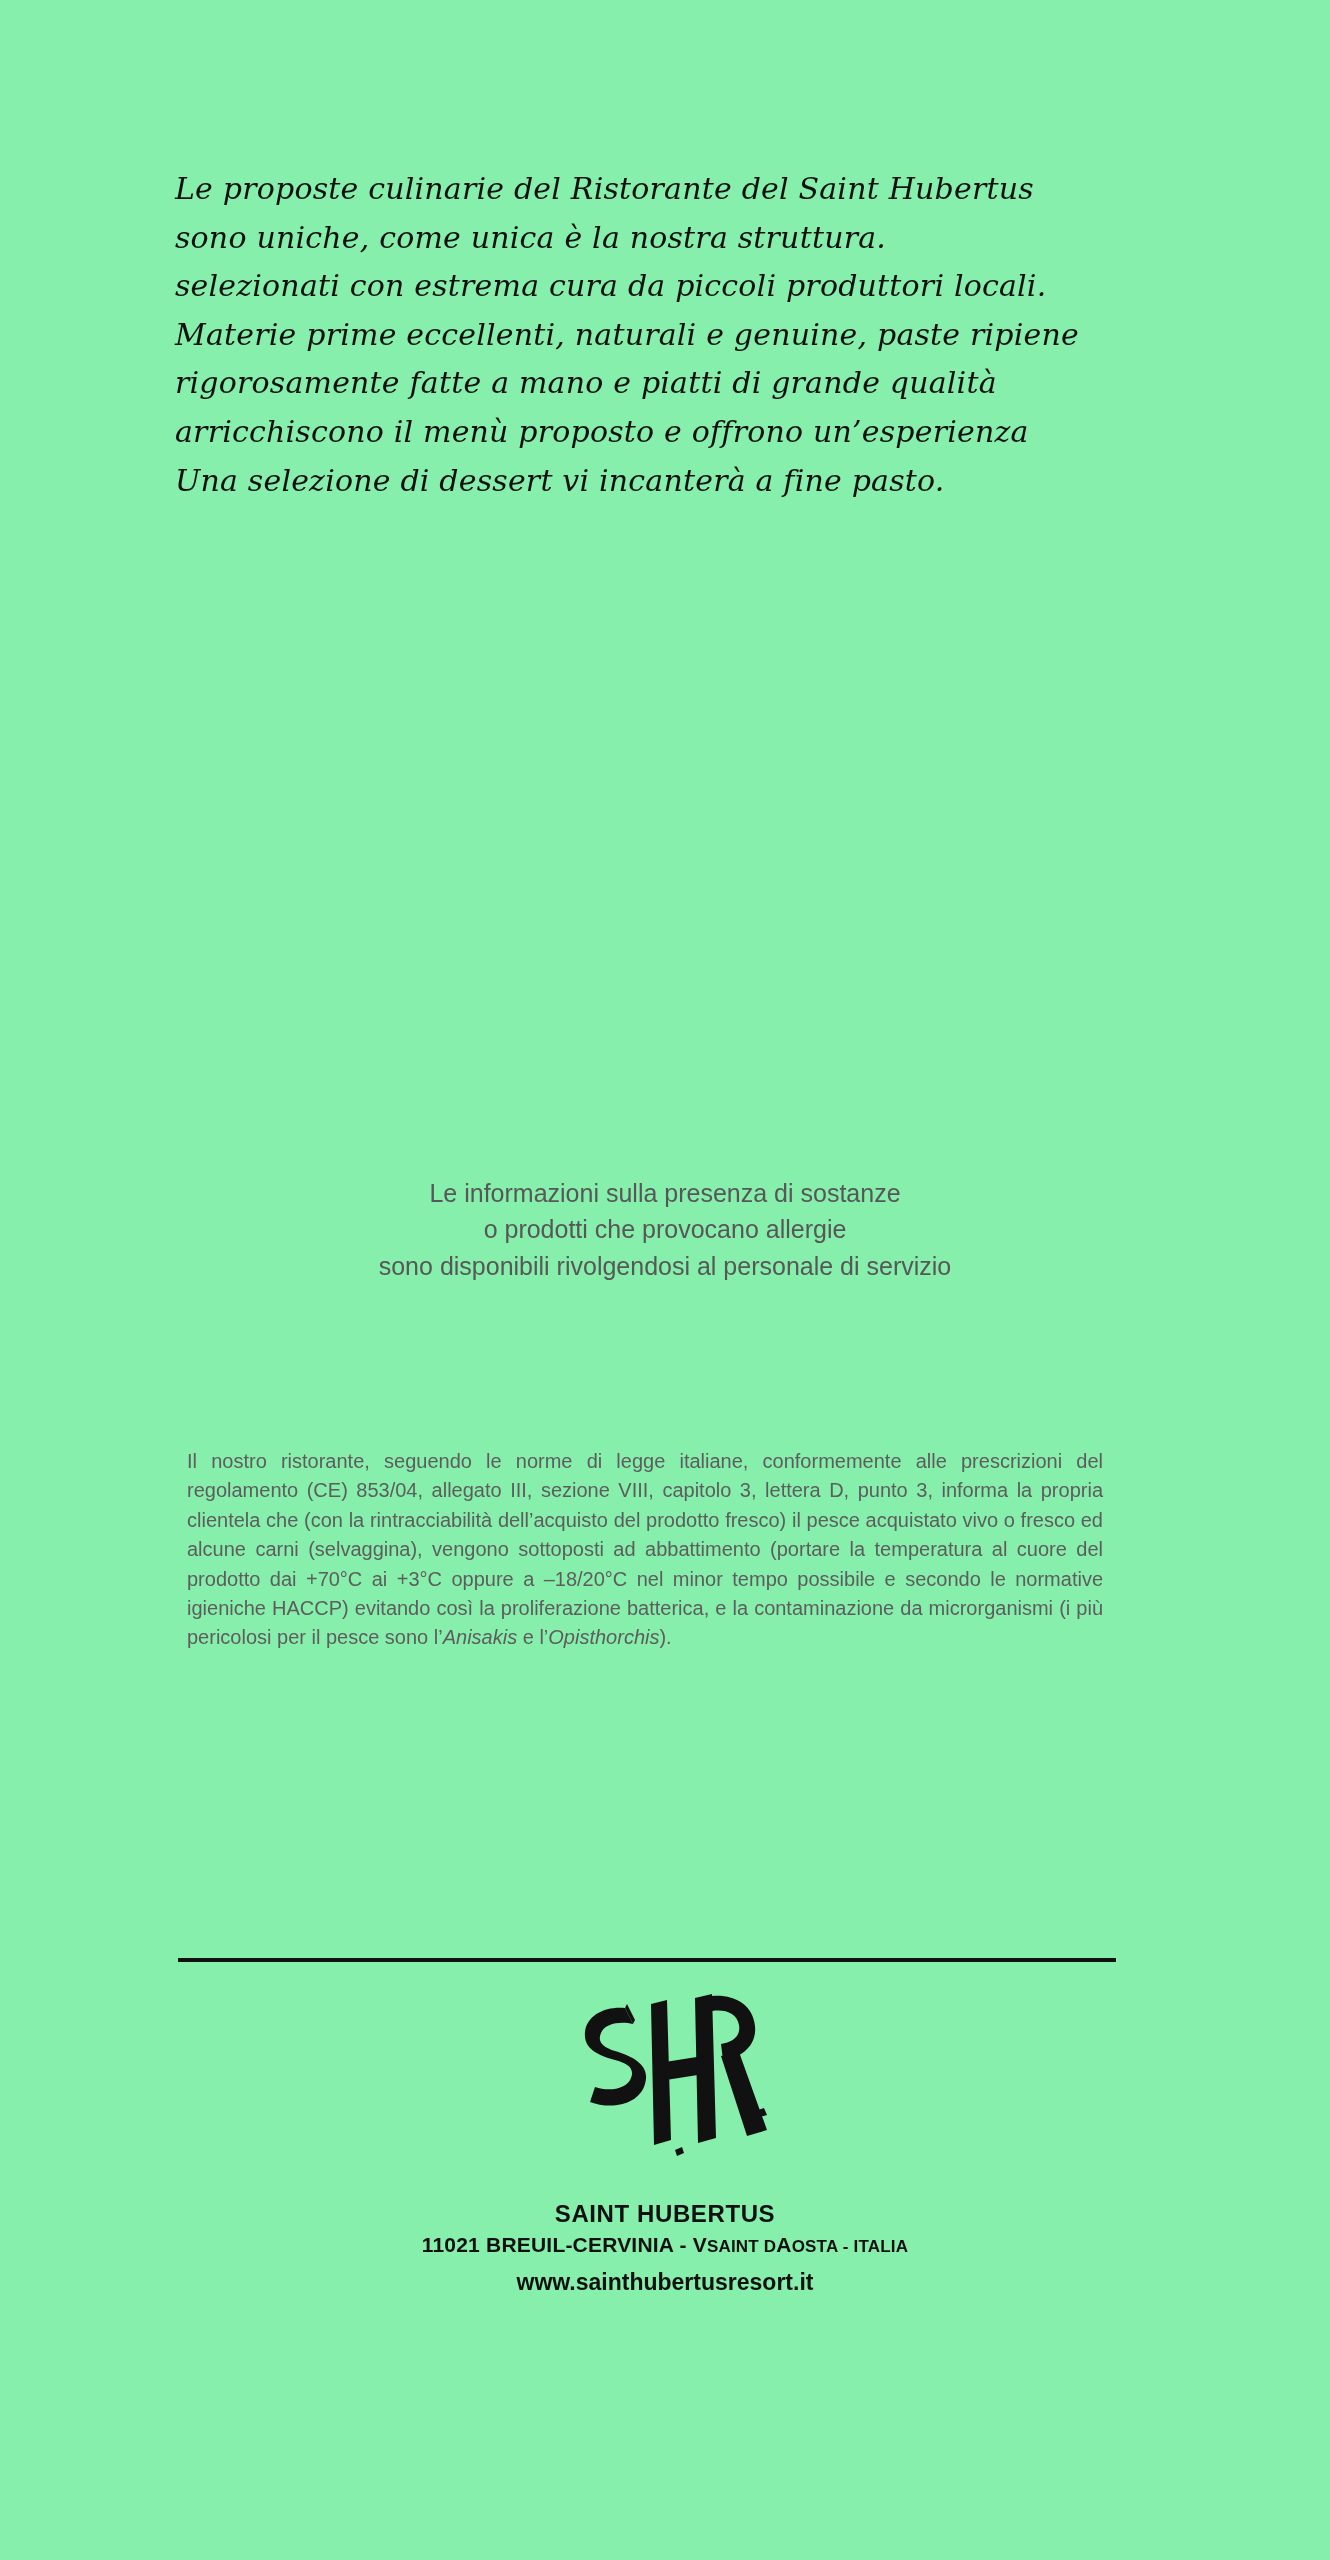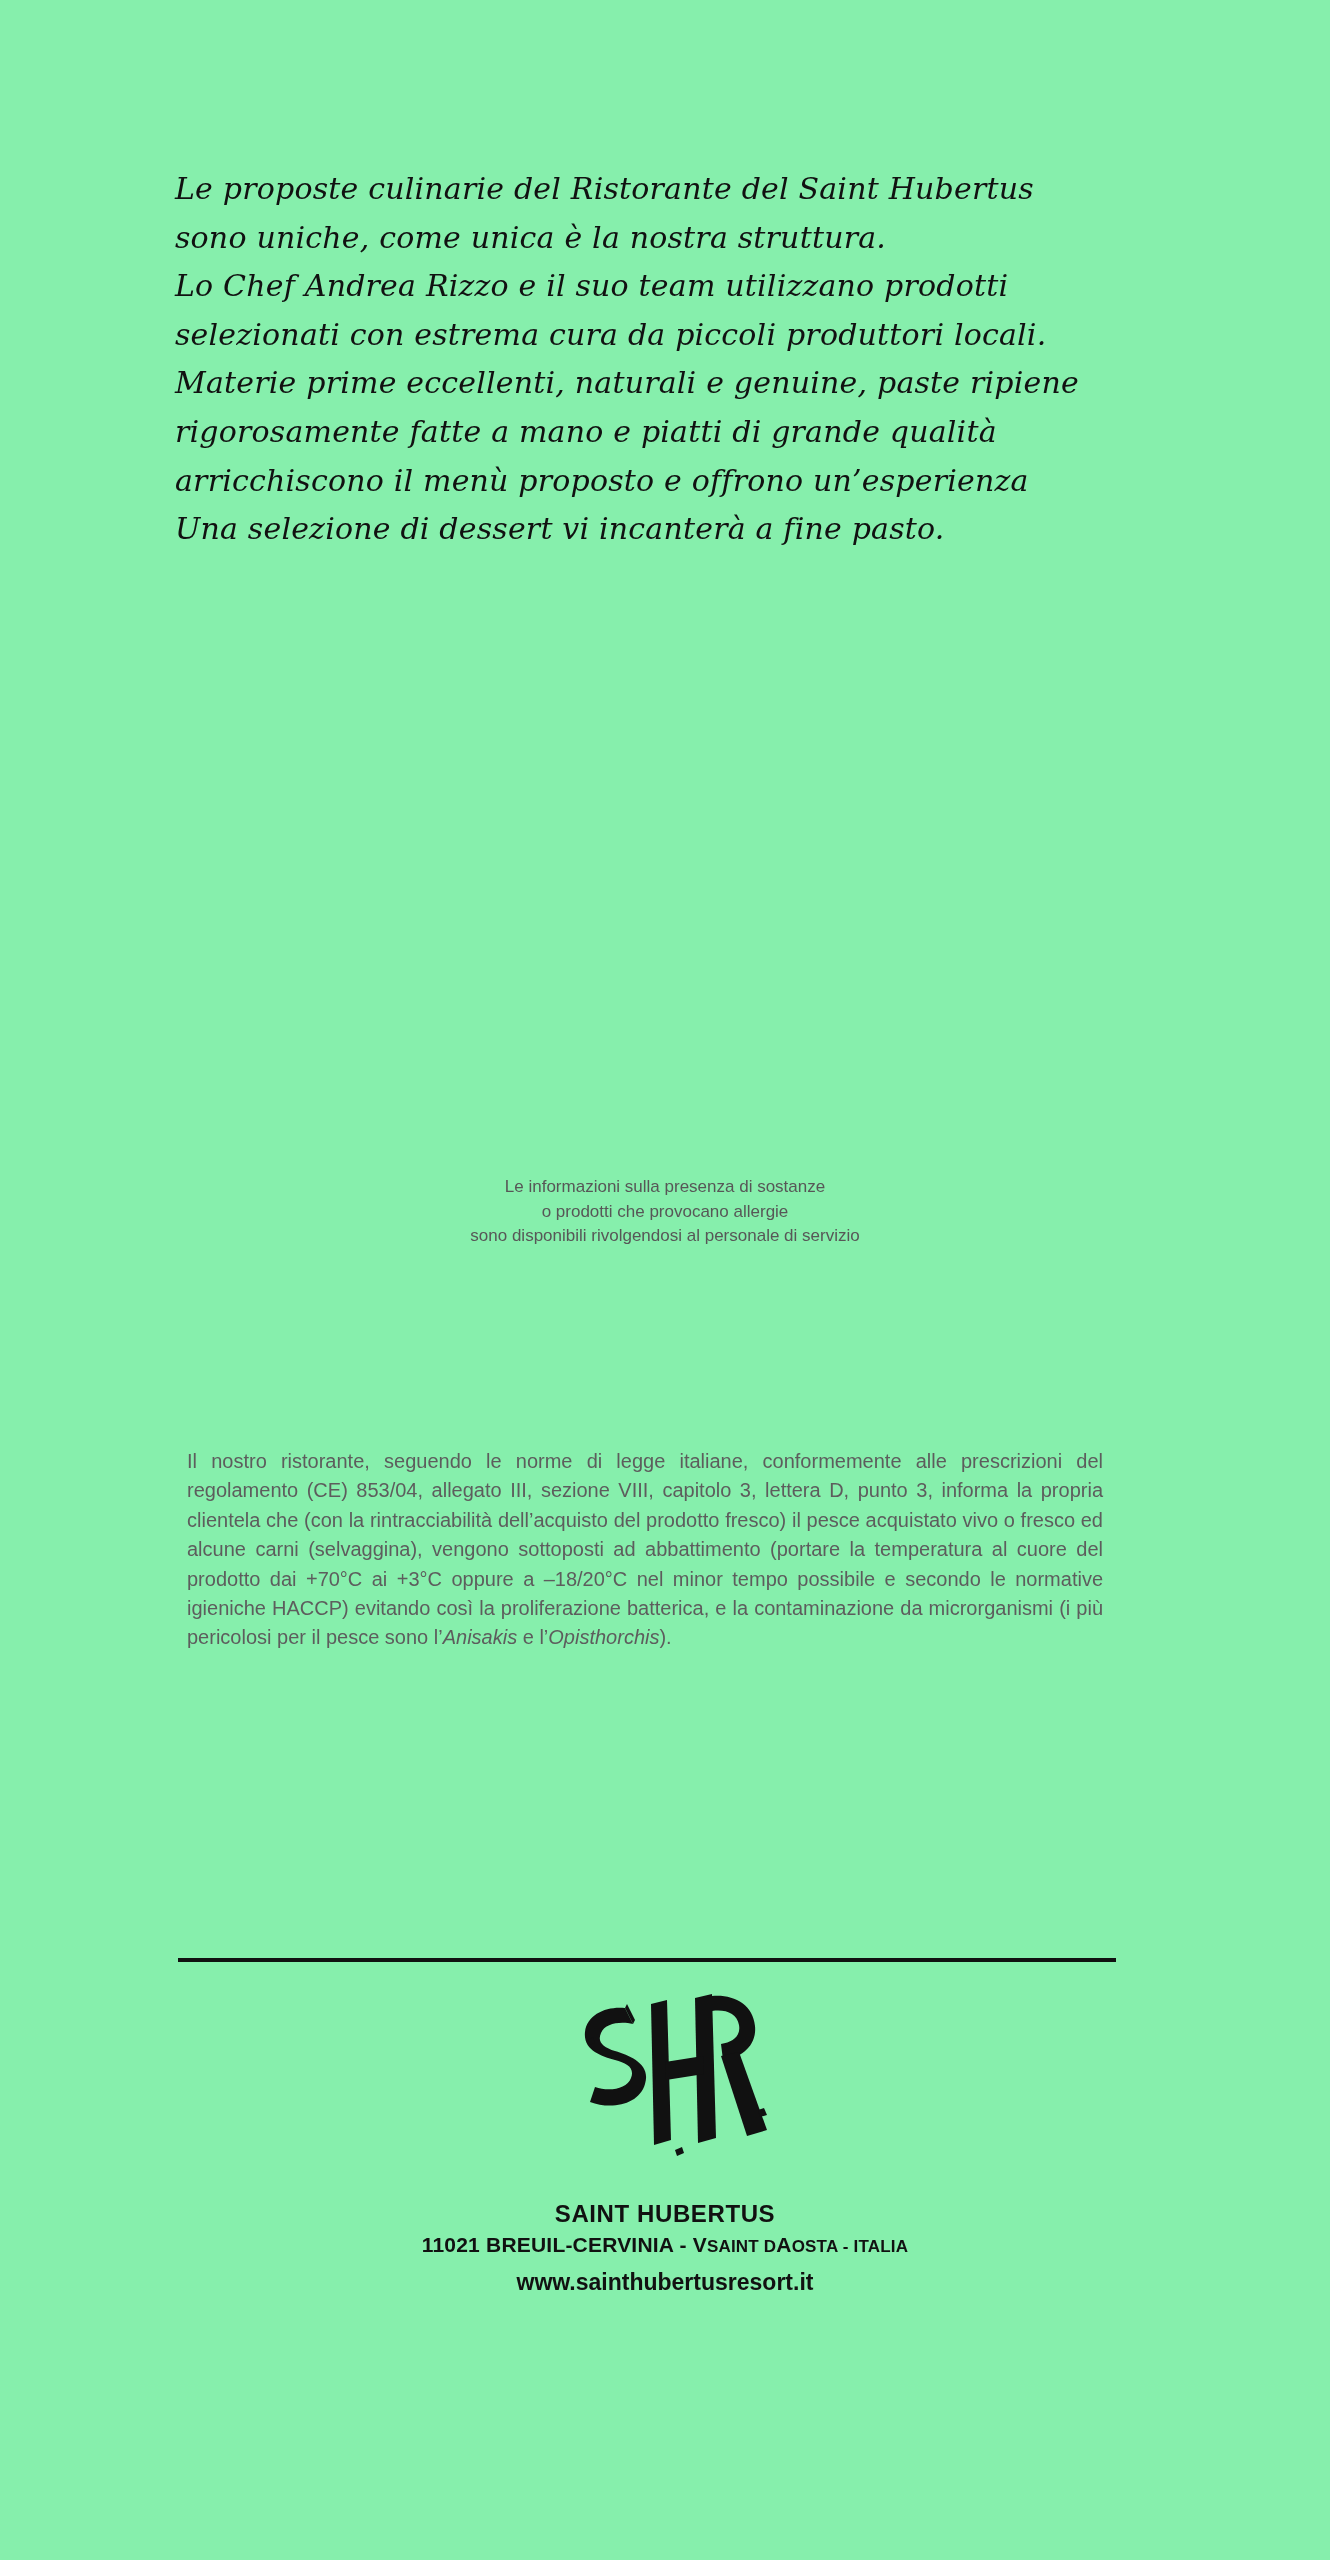--- a/index.html
+++ b/index.html
@@ -44,21 +44,21 @@
   .allergens {
     position: absolute;
     left: 0;
     right: 0;
     top: 1175px;
     text-align: center;
   }
   .allergens p {
     margin: 0;
     font-family: "Liberation Sans", sans-serif;
-    font-size: 17px;
+    font-size: 25px;
     line-height: 1.45;
     color: #575757;
     font-weight: 300;
   }
 
   
   .legal {
     position: absolute;
     left: 175px;
     top: 1435px;
@@ -136,21 +136,20 @@
   }
 </style>
 </head>
 <body>
 
 <div class="page">
 
   <div class="intro">
     <p>Le proposte culinarie del Ristorante del Saint Hubertus</p>
     <p>sono uniche, come unica è la nostra struttura.</p>
-    <p>Lo Chef Andrea Rizzo e il suo team utilizzano prodotti</p>
     <p>selezionati con estrema cura da piccoli produttori locali.</p>
     <p>Materie prime eccellenti, naturali e genuine, paste ripiene</p>
     <p>rigorosamente fatte a mano e piatti di grande qualità</p>
     <p>arricchiscono il menù proposto e offrono un’esperienza</p>
     <p>Una selezione di dessert vi incanterà a fine pasto.</p>
   </div>
 
   <div class="allergens">
     <p>Le informazioni sulla presenza di sostanze</p>
     <p>o prodotti che provocano allergie</p>

